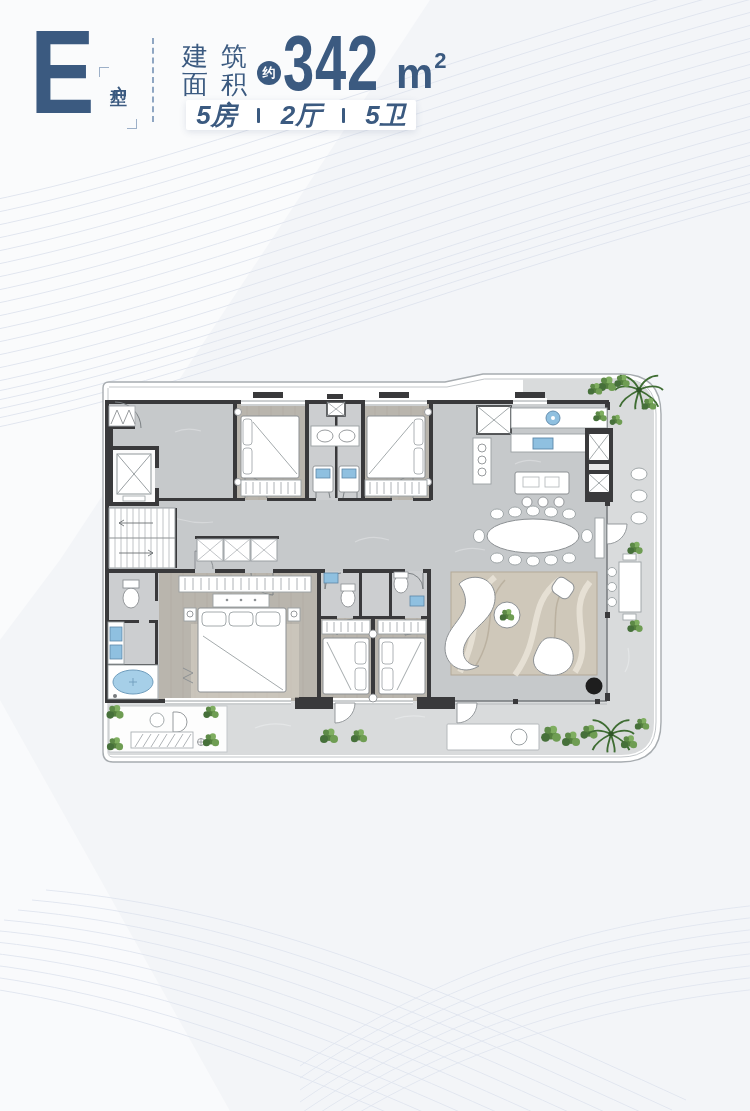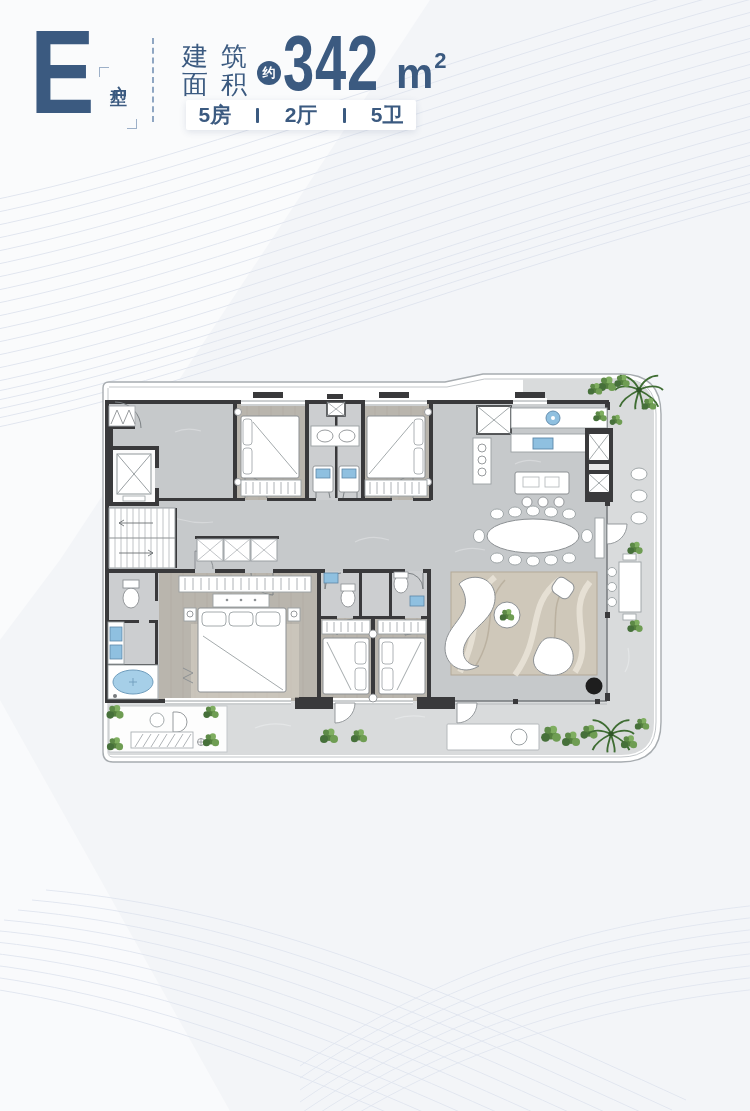--- a/index.html
+++ b/index.html
@@ -48,21 +48,21 @@
     transform:scaleX(.72);transform-origin:left top;letter-spacing:1px;
   }
   .unit-wrap{position:absolute;left:372px;top:50px;color:#3b5a80;font-weight:700;margin-left:24px;}
   .unit-m{font-size:42px;}
   .unit-sup{font-size:22px;position:relative;top:-20px;left:1px;}
   .specs-box{
     position:absolute;left:186px;top:100px;width:230px;height:30px;
     background:#ffffff;border-radius:2px;
     box-shadow:0 2px 7px rgba(60,80,120,.14);
     display:flex;align-items:center;justify-content:space-around;
-    font-size:21px;font-weight:700;color:#3b5a80;
+    font-size:26px;font-weight:700;color:#3b5a80;font-style:italic;
   }
   .spec-sep{width:3px;height:15px;background:#3b5a80;border-radius:1px;}
   .plan-wrap{position:absolute;left:95px;top:372px;width:580px;height:403px;}
 </style>
 </head>
 <body>
 
 <div class="bg-decor">
   <svg width="750" height="1111" viewBox="0 0 750 1111" xmlns="http://www.w3.org/2000/svg">
     <defs>

